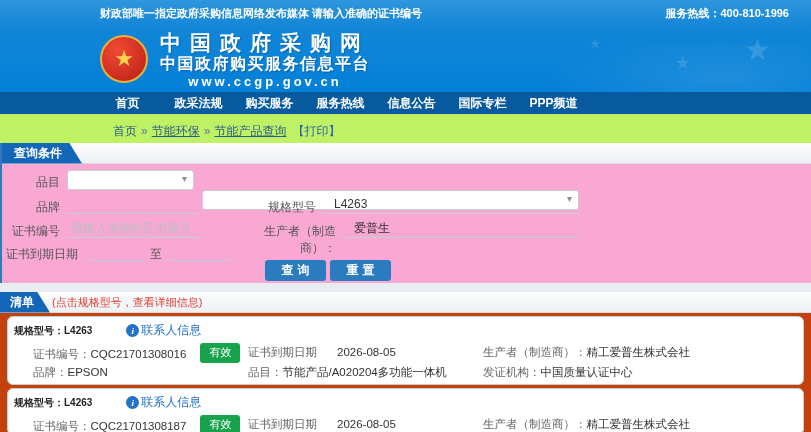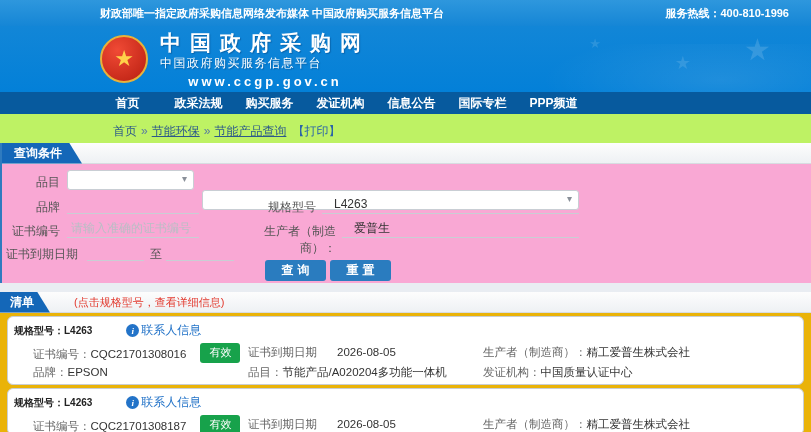--- a/index.html
+++ b/index.html
@@ -20,21 +20,21 @@
   .header .deco3 { position:absolute; right:210px; top:10px; font-size:13px; color:rgba(255,255,255,.12); }
   .header .deco4 { position:absolute; right:0; top:18px; width:300px; height:90px;
     background:radial-gradient(ellipse at 70% 40%, rgba(255,255,255,.10), rgba(255,255,255,0) 60%); }
   .emblem { position:absolute; left:100px; top:9px; width:48px; height:48px; border-radius:50%;
     background:radial-gradient(circle at 35% 30%, #f04a35, #b81e10); border:2px solid #e8b23a;
     display:flex; align-items:center; justify-content:center; }
   .emblem .star { color:#ffd24a; font-size:22px; line-height:1; }
   .site-titles { position:absolute; left:160px; top:6px; color:#fff; }
   .site-title { font-size:21px; font-weight:bold; letter-spacing:9px; line-height:22px;
     text-shadow:1px 1px 1px rgba(0,40,90,.35); white-space:nowrap; }
-  .site-subtitle { font-size:12px; font-weight:normal; letter-spacing:1.5px; line-height:19px;
+  .site-subtitle { font-size:16px; font-weight:bold; letter-spacing:1.5px; line-height:19px;
     text-shadow:1px 1px 1px rgba(0,40,90,.35); }
   .site-url { font-size:13px; font-weight:bold; letter-spacing:3px; line-height:17px; text-align:center; }
 
   .nav { position:absolute; top:92px; left:0; width:811px; height:22px; background:#075a9e;
     display:flex; align-items:center; padding-left:92px; }
   .nav-item { width:71px; text-align:center; color:#fff; font-size:12px; font-weight:bold; cursor:pointer; }
 
   
   .breadcrumb { position:absolute; top:114px; left:0; width:811px; height:29px;
     padding:9px 0 0 113px; font-size:12px; color:#2d5a8a; background:#bef264; }
@@ -42,40 +42,40 @@
   .breadcrumb .bc-link { text-decoration:underline; cursor:pointer; }
   .breadcrumb .sep { margin:0 4px; color:#5b7da0; }
   .breadcrumb .print { margin-left:6px; color:#2a64a8; cursor:pointer; }
 
   
   .secbar { position:relative; width:811px; height:21px;
     background:linear-gradient(180deg,#fdfdfd,#eef1f4); border-bottom:1px solid #d7dce1;
     display:flex; align-items:center; }
   .sectab { height:21px; line-height:21px; background:#1467b8; color:#fff; font-size:12px; font-weight:bold;
     padding:0 20px 0 12px; clip-path:polygon(0 0, calc(100% - 13px) 0, 100% 100%, 0 100%); }
-  .secnote { margin-left:24px; font-size:11px; color:#e2392e; }
+  .secnote { margin-left:2px; font-size:11px; color:#e2392e; }
 
   
   .query-section { position:absolute; top:143px; left:0; width:811px; height:149px;
     border-left:2px solid #2f7bbf; background:#f9a8d4; }
   .qform { position:relative; width:809px; height:106px; }
   .abs { position:absolute; }
   .flabel { font-size:12px; color:#555; text-align:right; }
   .selbox { height:20px; border:1px solid #c9ced4; border-radius:3px; background:#fff; position:relative; cursor:pointer; }
   .selbox .caret { position:absolute; right:6px; top:2px; font-size:10px; color:#8a9099; }
   .uline { border:none; border-bottom:1px solid #c9ced4; background:transparent; height:19px;
     font-size:12px; color:#333; padding:0 4px; font-family:"Liberation Sans","DejaVu Sans",sans-serif; outline:none; }
   .uline::placeholder { color:#b9bec5; }
   .btn { height:21px; border:none; border-radius:3px; background:#2a7cbf; color:#fff;
     font-size:12px; font-weight:bold; cursor:pointer; letter-spacing:4px; padding:0 0 0 4px; }
 
   .divider-band { position:absolute; top:283px; left:0; width:811px; height:9px; background:#e9edf2; }
 
   
-  .list-section { position:absolute; top:292px; left:0; width:811px; height:140px; background:#eab308; }
+  .list-section { position:absolute; top:292px; left:0; width:811px; height:140px; background:#c2410c; }
   .item-box { position:relative; margin:3px 4px 0 7px; width:797px; border:1px solid #c9ced4; border-radius:6px; background:#fff; }
   .item-head { display:flex; align-items:center; padding:5px 6px 3px 6px; }
   .item-model { font-size:10px; font-weight:bold; color:#222; cursor:pointer; }
   .contact { display:inline-flex; align-items:center; margin-left:34px; color:#2373c8; font-size:12px; cursor:pointer; }
   .info-icon { display:inline-flex; align-items:center; justify-content:center; width:13px; height:13px;
     border-radius:50%; background:#2373c8; color:#fff; font-size:9px; font-weight:bold;
     font-family:"Liberation Serif","DejaVu Serif",serif; font-style:italic; margin-right:2px; }
   .item-row { position:relative; height:20px; font-size:11.5px; }
   .item-row .c1 { position:absolute; left:6px; top:3px;margin-left:19px; }
   .item-row .c2 { position:absolute; left:240px; top:3px; }
@@ -85,21 +85,21 @@
   .gap { margin-left:20px; }
   .badge { display:inline-block; margin-left:14px; background:#17a24b; color:#fff; font-size:11px;
     padding:2px 9px 3px 9px; border-radius:3px; position:relative; top:-2px; }
 </style>
 </head>
 <body>
 
 <div class="page">
 
   <div class="topbar">
-    <span class="tagline">财政部唯一指定政府采购信息网络发布媒体 中国政府购买服务信息平台</span>
+    <span class="tagline">财政部唯一指定政府采购信息网络发布媒体 请输入准确的证书编号</span>
     <span class="hotline">服务热线：400-810-1996</span>
   </div>
 
   <div class="header">
     <div class="deco4"></div>
     <span class="deco1">★</span>
     <span class="deco2">★</span>
     <span class="deco3">★</span>
     <div class="emblem">
       <span class="star">★</span>
@@ -108,21 +108,21 @@
       <div class="site-title">中国政府采购网</div>
       <div class="site-subtitle">中国政府购买服务信息平台</div>
       <div class="site-url">www.ccgp.gov.cn</div>
     </div>
   </div>
 
   <div class="nav">
     <div class="nav-item">首页</div>
     <div class="nav-item">政采法规</div>
     <div class="nav-item">购买服务</div>
-    <div class="nav-item">发证机构</div>
+    <div class="nav-item">服务热线</div>
     <div class="nav-item">信息公告</div>
     <div class="nav-item">国际专栏</div>
     <div class="nav-item">PPP频道</div>
   </div>
 
   <div class="breadcrumb">
     <a>首页</a><span class="sep">»</span><a class="bc-link">节能环保</a><span class="sep">»</span><a class="bc-link">节能产品查询</a><span class="print">【打印】</span>
   </div>
 
   <div class="query-section">

